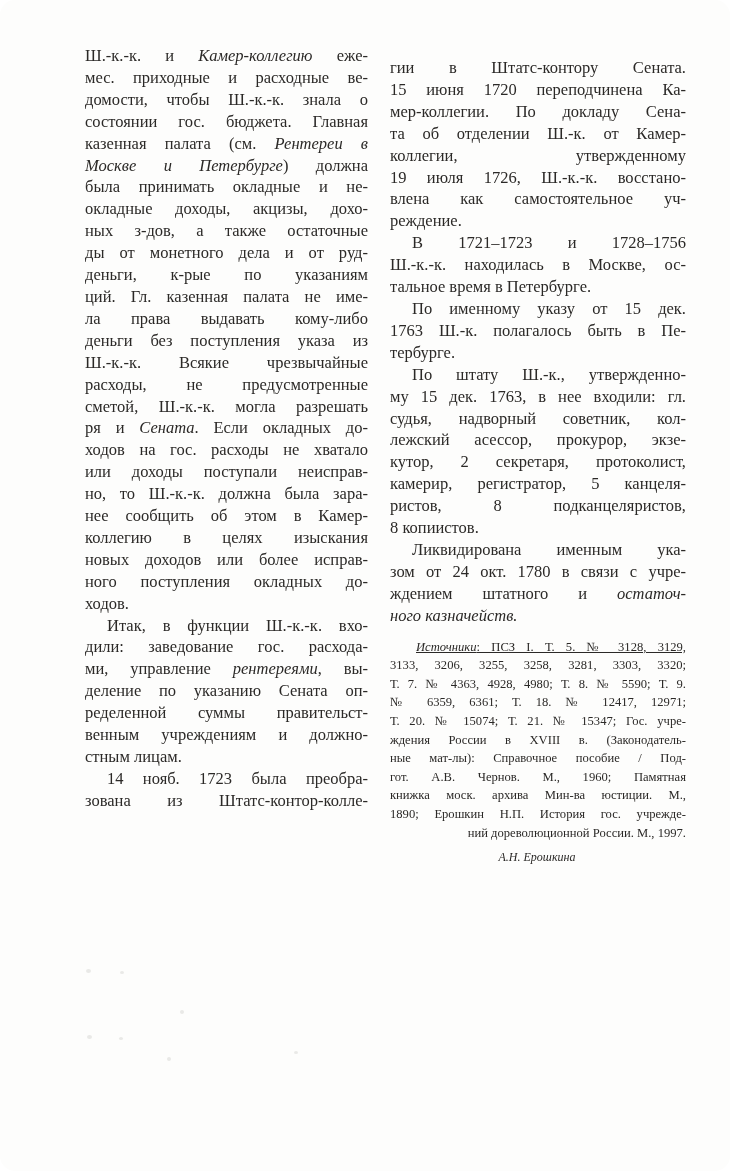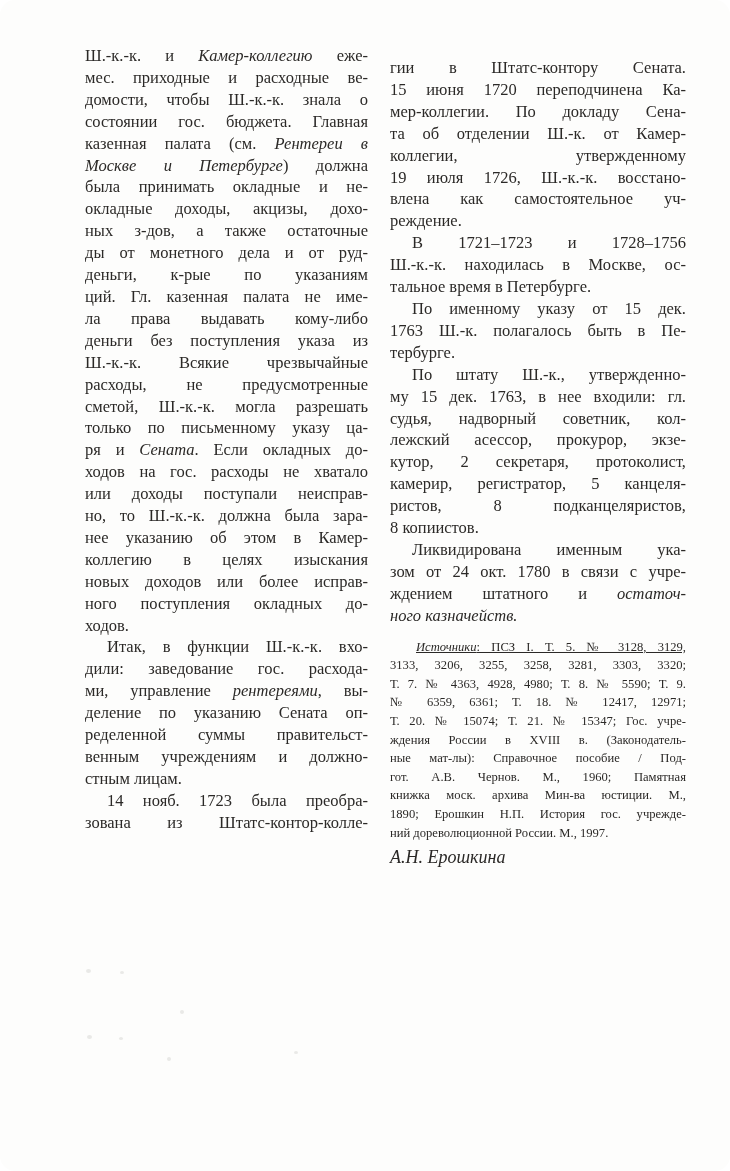--- a/index.html
+++ b/index.html
@@ -40,28 +40,29 @@
   }
   .line.ind { text-indent: 22px; }
   .it { font-style: italic; }
 
   .sources {
     margin-top: 11px;
   }
   .sources .line {
     font-size: 12.6px;
     line-height: 18.6px;
+    text-align: right;
   }
   .sources .line.ind { text-indent: 26px; text-decoration: underline; }
 
   .signature {
     margin-top: 5px;
-    text-align: left;
+    text-align: center;
     font-style: italic;
-    font-size: 18px;
+    font-size: 12px;
     line-height: 20px;
     padding-right: 2px;
   }
 
   .speck {
     position: absolute;
     background: rgba(60, 55, 50, 0.10);
     border-radius: 50%;
   }
 </style>
@@ -81,26 +82,25 @@
         <div class="line j"><span>окладные доходы, акцизы, дохо-</span></div>
         <div class="line j"><span>ных з-дов, а также остаточные</span></div>
         <div class="line j"><span>ды от монетного дела и от руд-</span></div>
         <div class="line j"><span>деньги, к-рые по указаниям</span></div>
         <div class="line j"><span>ций. Гл. казенная палата не име-</span></div>
         <div class="line j"><span>ла права выдавать кому-либо</span></div>
         <div class="line j"><span>деньги без поступления указа из</span></div>
         <div class="line j"><span>Ш.-к.-к. Всякие чрезвычайные</span></div>
         <div class="line j"><span>расходы, не предусмотренные</span></div>
         <div class="line j"><span>сметой, Ш.-к.-к. могла разрешать</span></div>
-        <div class="line j"><span>только по письменному указу ца-</span></div>
         <div class="line j"><span>ря и </span><span class="it">Сената</span><span>. Если окладных до-</span></div>
         <div class="line j"><span>ходов на гос. расходы не хватало</span></div>
         <div class="line j"><span>или доходы поступали неисправ-</span></div>
         <div class="line j"><span>но, то Ш.-к.-к. должна была зара-</span></div>
-        <div class="line j"><span>нее указанию об этом в Камер-</span></div>
+        <div class="line j"><span>нее сообщить об этом в Камер-</span></div>
         <div class="line j"><span>коллегию в целях изыскания</span></div>
         <div class="line j"><span>новых доходов или более исправ-</span></div>
         <div class="line j"><span>ного поступления окладных до-</span></div>
         <div class="line"><span>ходов.</span></div>
         <div class="line j ind"><span>Итак, в функции Ш.-к.-к. вхо-</span></div>
         <div class="line j"><span>дили: заведование гос. расхода-</span></div>
         <div class="line j"><span>ми, управление </span><span class="it">рентереями</span><span>, вы-</span></div>
         <div class="line j"><span>деление по указанию Сената оп-</span></div>
         <div class="line j"><span>ределенной суммы правительст-</span></div>
         <div class="line j"><span>венным учреждениям и должно-</span></div>

